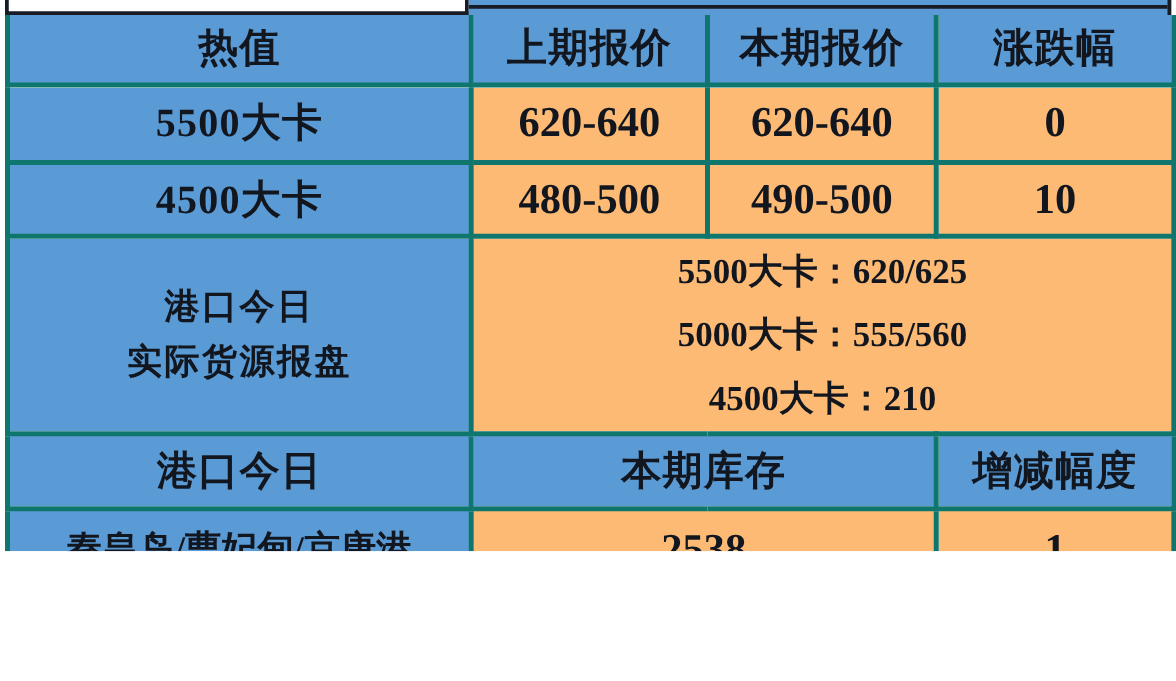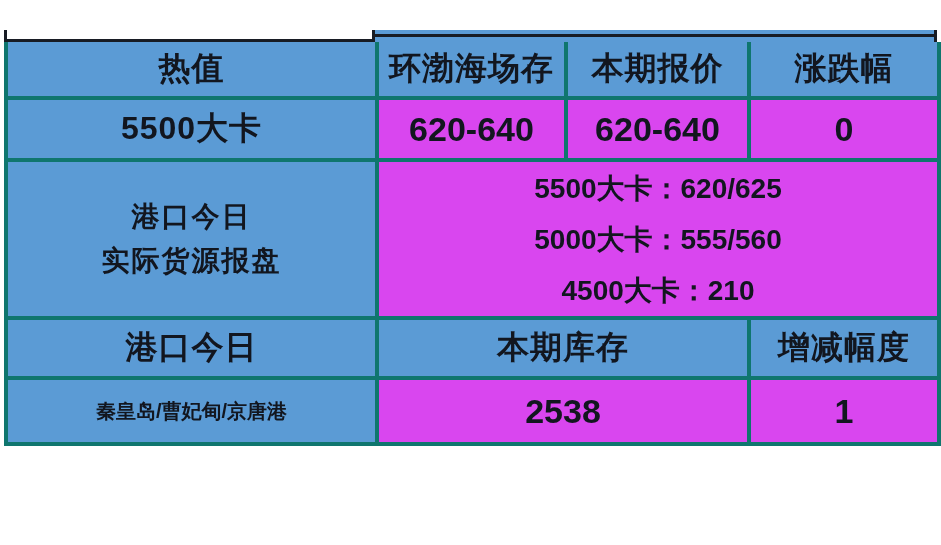--- a/index.html
+++ b/index.html
@@ -2,23 +2,22 @@
 <html><head>
 <meta charset="utf-8">
 <style>
   * { margin: 0; padding: 0; box-sizing: border-box; }
   html, body { background: #ffffff; }
   .stage {
     position: relative;
     width: 941px;
     height: 441px;
     background: #ffffff;
-    font-family: Liberation Sans, sans-serif;
+    font-family: Liberation Serif, serif;
     overflow: hidden;
-    margin-top: 30px;
   }
   
   .remnant {
     position: absolute;
     left: 4px; top: 0;
     width: 933px; height: 12px;
     display: flex;
   }
   .remnant-left {
     width: 371px; height: 12px;
@@ -51,27 +50,27 @@
     border: 4px solid #0f766e;
     text-align: center;
     vertical-align: middle;
     font-weight: bold;
     color: #12161f;
     padding: 0;
     overflow: hidden;
   }
   tr.hdr th { border-top: 0; }
   .bg-blue { background: #5B9BD5; }
-  .bg-white { background: #d946ef; }
+  .bg-white { background: #fdba74; }
   .cn  { font-size: 32px; letter-spacing: 1px; }
   .num { font-size: 34px; }
   .red { color: #ee1510; }
   .offer-cell { font-size: 28px; line-height: 51px; }
   .label-two-line { font-size: 28px; line-height: 44px; letter-spacing: 2px; }
-  .port-label { font-size: 20px; letter-spacing: 0; }
+  .port-label { font-size: 29px; letter-spacing: 0; }
 </style>
 </head>
 <body>
 
 <div class="stage">
 
   <div class="remnant">
     <div class="remnant-left"></div>
     <div class="remnant-right">
       <div class="remnant-line"></div>
@@ -82,33 +81,39 @@
     <colgroup>
       <col style="width:371px">
       <col style="width:189px">
       <col style="width:183px">
       <col style="width:190px">
     </colgroup>
 
     <tbody>
         <tr class="hdr" style="height:56px">
       <th class="bg-blue cn">热值</th>
-      <th class="bg-blue cn">环渤海场存</th>
+      <th class="bg-blue cn">上期报价</th>
       <th class="bg-blue cn">本期报价</th>
       <th class="bg-blue cn">涨跌幅</th>
     </tr>
 
     <tr style="height:62px">
       <td class="bg-blue cn">5500大卡</td>
       <td class="bg-white num">620-640</td>
       <td class="bg-white num">620-640</td>
       <td class="bg-white num">0</td>
     </tr>
 
 
+    <tr style="height:59px">
+      <td class="bg-blue cn">4500大卡</td>
+      <td class="bg-white num">480-500</td>
+      <td class="bg-white num">490-500</td>
+      <td class="bg-white num red">10</td>
+    </tr>
 
     <tr style="height:158px">
       <td class="bg-blue label-two-line">
         <div>港口今日</div>
         <div>实际货源报盘</div>
       </td>
       <td colspan="3" class="bg-white offer-cell">
         <div>5500大卡：620/625</div>
         <div>5000大卡：555/560</div>
         <div>4500大卡：210</div>

